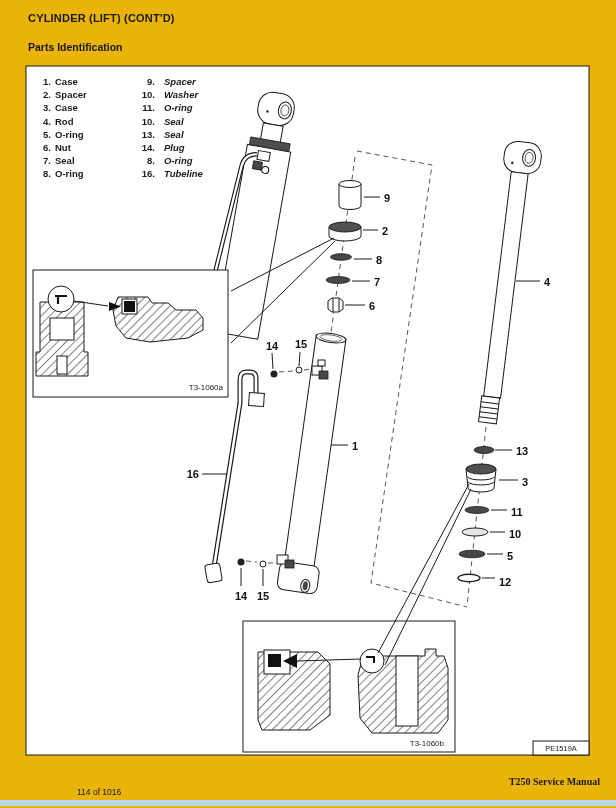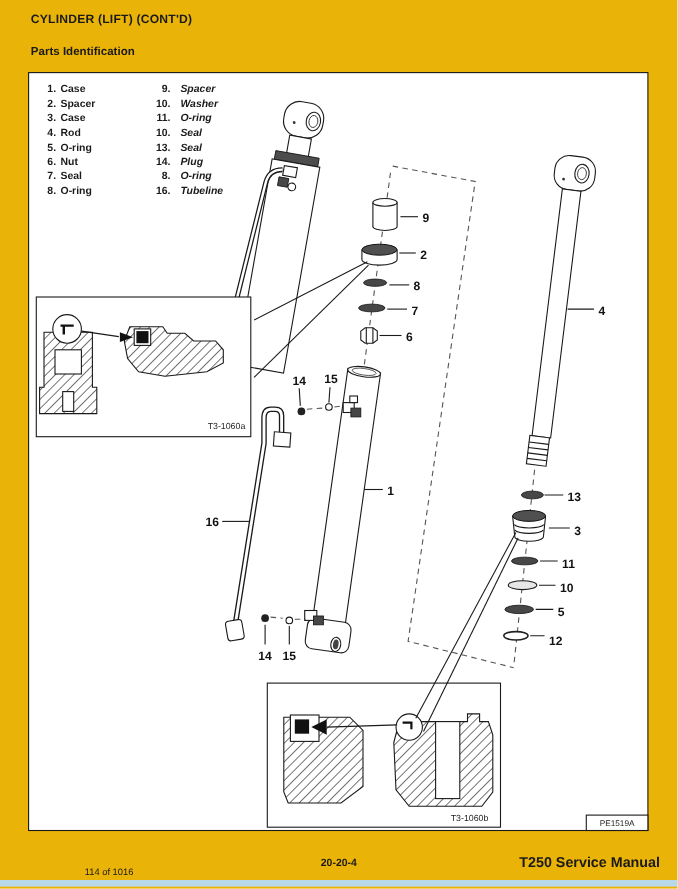--- a/index.html
+++ b/index.html
@@ -9,21 +9,21 @@
   .title{left:28px;top:12px;font-size:11px;font-weight:bold;letter-spacing:.2px;}
   .subtitle{left:28px;top:41px;font-size:10.5px;font-weight:bold;}
   .parts-list{left:37px;top:75px;font-size:9.5px;font-weight:bold;line-height:13.2px;}
   .pl-row{display:flex;}
   .pl-num1{width:14px;text-align:right;}
   .pl-name1{width:76px;margin-left:4px;}
   .pl-num2{width:24px;text-align:right;}
   .pl-name2{margin-left:9px;font-style:italic;}
   .svg-layer{left:0;top:0;}
   .footer-code{left:0;top:779px;width:616px;text-align:center;font-size:9.5px;font-weight:bold;}
-  .footer-manual{right:16px;top:776px;font-size:13px;font-weight:bold;}
+  .footer-manual{right:16px;top:776px;font-size:10px;font-weight:bold;font-family:Liberation Serif, serif;}
   .footer-sheet{left:77px;top:787px;font-size:8.5px;}
   .watermark{right:14px;top:782px;font-family:"DejaVu Sans Mono",monospace;
              font-size:16.5px;font-weight:bold;color:#2438c8;letter-spacing:.5px;}
   .bottom-bar{left:0;top:800px;width:616px;height:6px;background:#b9d8e9;}
   
   .ln{stroke:#1a1a1a;stroke-width:1;fill:none;}
   .wh{fill:#ffffff;stroke:#1a1a1a;stroke-width:1;}
   .dk{fill:#474747;stroke:#1a1a1a;stroke-width:.8;}
   .dash{stroke:#555;stroke-width:1;fill:none;stroke-dasharray:5 4;}
   .hatchfill{fill:url(#hatch);stroke:#1a1a1a;stroke-width:1;}
@@ -271,18 +271,17 @@
         <span class="pl-name2">O-ring</span>
     </div>
     <div class="pl-row">
       <span class="pl-num1">8.</span>
         <span class="pl-name1">O-ring</span>
         <span class="pl-num2">16.</span>
         <span class="pl-name2">Tubeline</span>
     </div>
   </div>
 
-  <div class="abs footer-code">20-20-4</div>
   <div class="abs footer-manual">T250 Service Manual</div>
   <div class="abs footer-sheet">114 of 1016</div>
   <div class="abs bottom-bar"></div>
 
 </div>
 
 </body></html>

